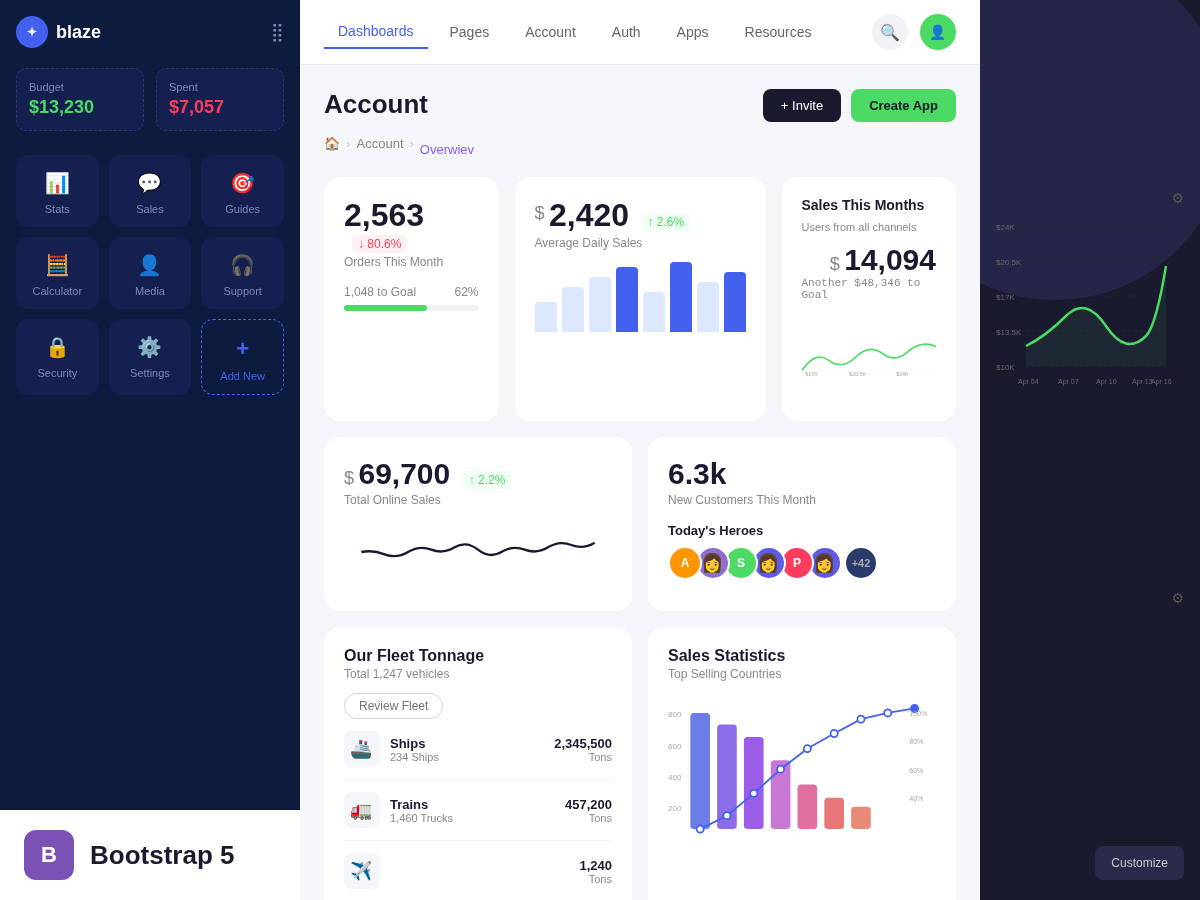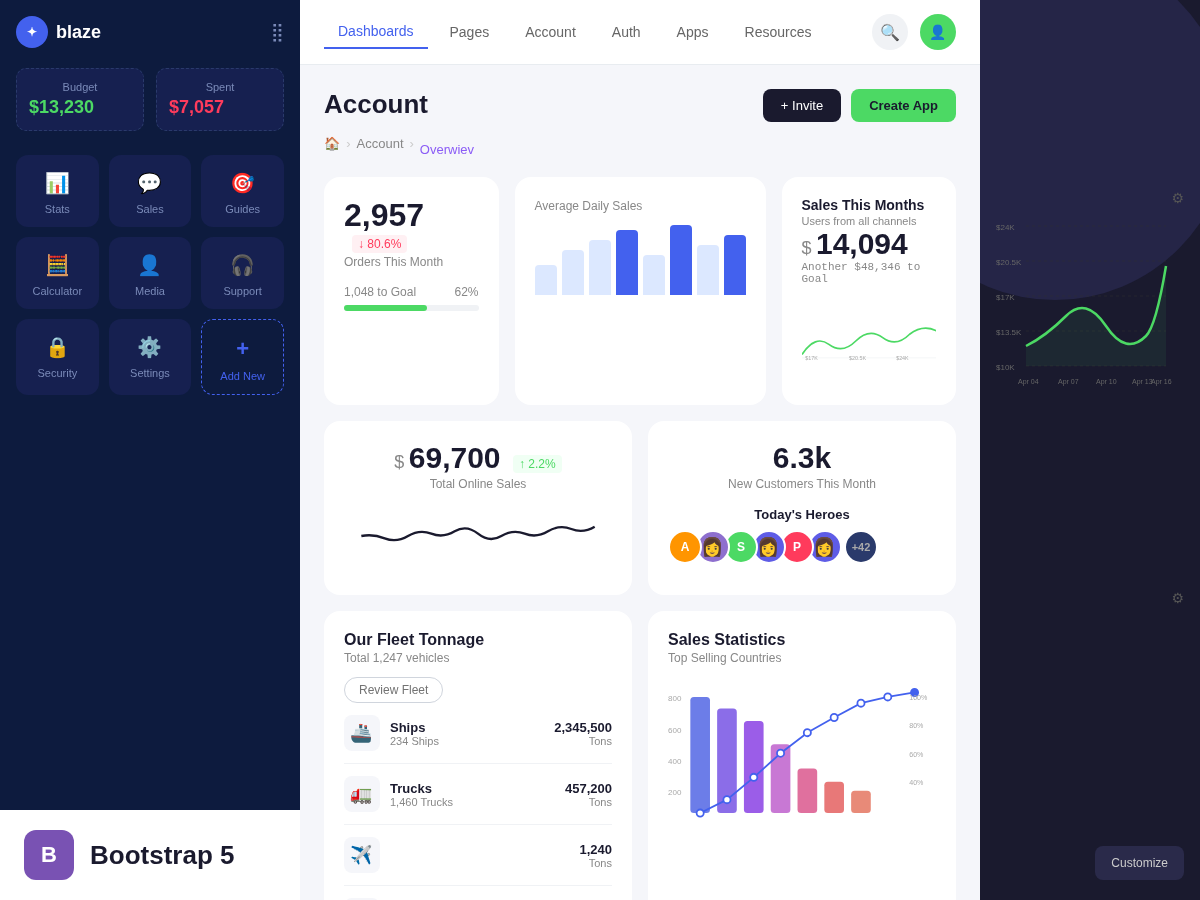--- a/index.html
+++ b/index.html
@@ -8,21 +8,21 @@
     
     .sidebar { width: 300px; min-width: 300px; background: #0d1b3e; height: 900px; display: flex; flex-direction: column; padding: 16px; position: relative; z-index: 10; }
     .sidebar-header { display: flex; justify-content: space-between; align-items: center; margin-bottom: 20px; }
     .logo { display: flex; align-items: center; gap: 8px; }
     .logo-icon { width: 32px; height: 32px; background: #4361ee; border-radius: 50%; display: flex; align-items: center; justify-content: center; color: white; font-weight: bold; font-size: 12px; }
     .logo-text { color: white; font-size: 18px; font-weight: 600; }
     .sidebar-menu-icon { color: #7a8ab8; font-size: 18px; cursor: pointer; }
 
     .budget-row { display: flex; gap: 12px; margin-bottom: 24px; }
     .budget-card { flex: 1; background: #162050; border: 1px dashed #2a3a6b; border-radius: 10px; padding: 12px; }
-    .budget-label { color: #7a8ab8; font-size: 11px; margin-bottom: 4px; text-align: center; }
+    .budget-label { color: #7a8ab8; font-size: 11px; margin-bottom: 4px; }
     .budget-value { font-size: 18px; font-weight: 700; }
     .budget-value.green { color: #4cd964; }
     .budget-value.red { color: #ff3b5c; }
 
     .nav-grid { display: grid; grid-template-columns: 1fr 1fr 1fr; gap: 10px; margin-bottom: 10px; }
     .nav-item { background: #162050; border-radius: 12px; padding: 16px 8px 12px; display: flex; flex-direction: column; align-items: center; gap: 8px; cursor: pointer; }
     .nav-item.add-new { background: transparent; border: 1px dashed #4361ee; }
     .nav-icon { font-size: 20px; color: #7a8ab8; }
     .nav-item.add-new .nav-icon { color: #4361ee; }
     .nav-label { color: #7a8ab8; font-size: 11px; text-align: center; }
@@ -71,21 +71,21 @@
     
     .mini-bars { display: flex; align-items: flex-end; gap: 5px; height: 70px; margin-top: 12px; }
     .mini-bar { width: 22px; border-radius: 4px 4px 0 0; background: #dce8ff; }
     .mini-bar.active { background: #4361ee; }
 
     
     .sales-month-card { background: white; border-radius: 16px; padding: 20px; }
 
     
     .stats-grid2 { display: grid; grid-template-columns: 1fr 1fr; gap: 16px; margin-bottom: 16px; }
-    .stat-card2 { background: white; border-radius: 16px; padding: 20px; text-align: center; }
+    .stat-card2 { background: white; border-radius: 16px; padding: 20px; }
 
     
     .wavy-svg { width: 100%; height: 80px; margin-top: 16px; }
 
     
     .bottom-grid { display: grid; grid-template-columns: 1fr 1fr; gap: 16px; }
     .bottom-card { background: white; border-radius: 16px; padding: 20px; }
     .bottom-card-title { font-size: 16px; font-weight: 700; color: #1a1a2e; }
     .bottom-card-sub { font-size: 12px; color: #888; margin-top: 2px; }
     .review-btn { border: 1px solid #d0d5dd; border-radius: 20px; padding: 5px 14px; font-size: 12px; color: #737373; cursor: pointer; margin-top: 12px; background: white; }
@@ -207,51 +207,56 @@
       <span class="sep">›</span>
       <span>Account</span>
       <span class="sep">›</span>
       <span class="current">Overwiev</span>
     </div>
 
     <div class="stats-grid">
 
       <div class="stat-card">
         <div>
-          <span style="font-size:32px;font-weight:700;color:#1a1a2e;">2,957</span>
+          <span style="font-size:32px;font-weight:700;color:#1a1a2e;">2,563</span>
           <span class="stat-badge down">↓ 80.6%</span>
         </div>
         <div class="stat-label">Orders This Month</div>
         <div class="progress-row">
           <span>1,048 to Goal</span>
           <span>62%</span>
         </div>
         <div class="progress-bar-wrap">
           <div class="progress-bar-fill" style="width:62%;"></div>
         </div>
       </div>
 
       <div class="stat-card">
+        <div>
+          <span style="font-size:18px;color:#888;vertical-align:top;margin-top:6px;display:inline-block;">$</span>
+          <span style="font-size:32px;font-weight:700;color:#1a1a2e;">2,420</span>
+          <span class="stat-badge up">↑ 2.6%</span>
+        </div>
         <div class="stat-label">Average Daily Sales</div>
         <div class="mini-bars">
           <div class="mini-bar" style="height:30px;"></div>
           <div class="mini-bar" style="height:45px;"></div>
           <div class="mini-bar" style="height:55px;"></div>
           <div class="mini-bar active" style="height:65px;"></div>
           <div class="mini-bar" style="height:40px;"></div>
           <div class="mini-bar active" style="height:70px;"></div>
           <div class="mini-bar" style="height:50px;"></div>
           <div class="mini-bar active" style="height:60px;"></div>
         </div>
       </div>
 
       <div class="sales-month-card">
         <div style="font-size:14px;font-weight:600;color:#1a1a2e;">Sales This Months</div>
-        <div style="font-size:11px;color:#888;margin-top:2px;">Users from all channels</div>
-        <div style="">
+        <div style="font-size:11px;color:#888;margin-top:8px;">Users from all channels</div>
+        <div style="margin-top:10px;text-align:right;">
           <span style="font-size:18px;color:#888;">$</span>
           <span style="font-size:30px;font-weight:700;color:#1a1a2e;">14,094</span>
         </div>
         <div style="font-size:11px;color:#888;font-family:Liberation Mono, monospace;">Another $48,346 to Goal</div>
         <svg class="wavy-svg" viewBox="0 0 200 60">
           <path d="M0,50 Q20,20 40,35 Q60,50 80,30 Q100,10 120,25 Q140,40 160,20 Q180,5 200,15" fill="none" stroke="#4cd964" stroke-width="2.5"></path>
           <line x1="0" y1="55" x2="200" y2="55" stroke="#f0f2f5" stroke-width="1"></line>
           <text x="5" y="58" font-size="8" fill="#aaa">$17K</text>
           <text x="70" y="58" font-size="8" fill="#aaa">$20.5K</text>
           <text x="140" y="58" font-size="8" fill="#aaa">$24K</text>
@@ -311,21 +316,21 @@
               <div class="fleet-sub">234 Ships</div>
             </div>
             <div class="fleet-value">
               <div class="fleet-num">2,345,500</div>
               <div class="fleet-unit">Tons</div>
             </div>
           </div>
           <div class="fleet-row">
             <div class="fleet-icon">🚛</div>
             <div class="fleet-info">
-              <div class="fleet-name">Trucks</div>
+              <div class="fleet-name">Trains</div>
               <div class="fleet-sub">1,460 Trucks</div>
             </div>
             <div class="fleet-value">
               <div class="fleet-num">457,200</div>
               <div class="fleet-unit">Tons</div>
             </div>
           </div>
           <div class="fleet-row">
             <div class="fleet-icon">✈️</div>
             <div class="fleet-value">

